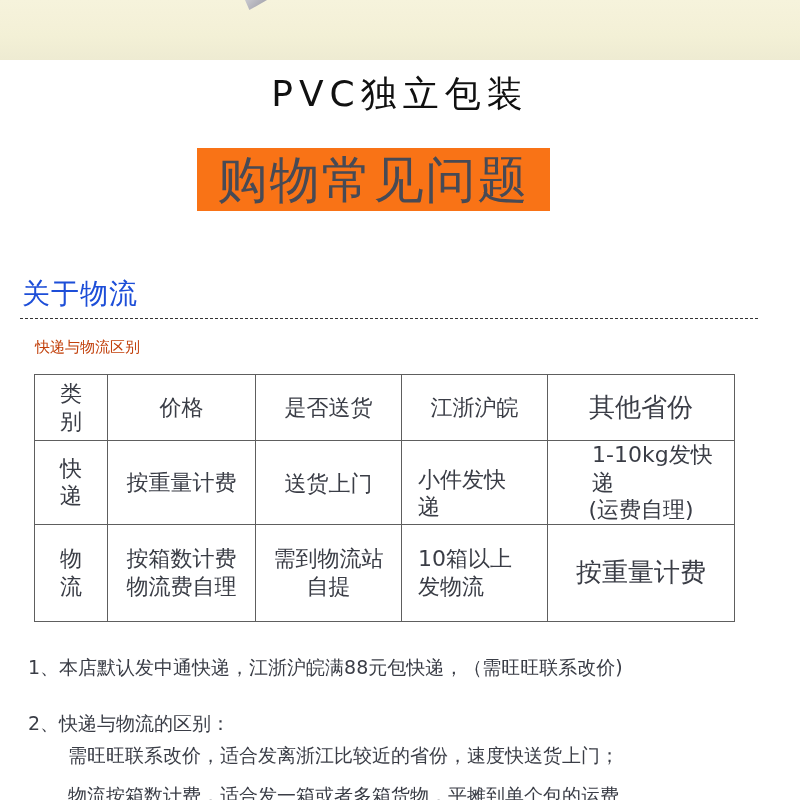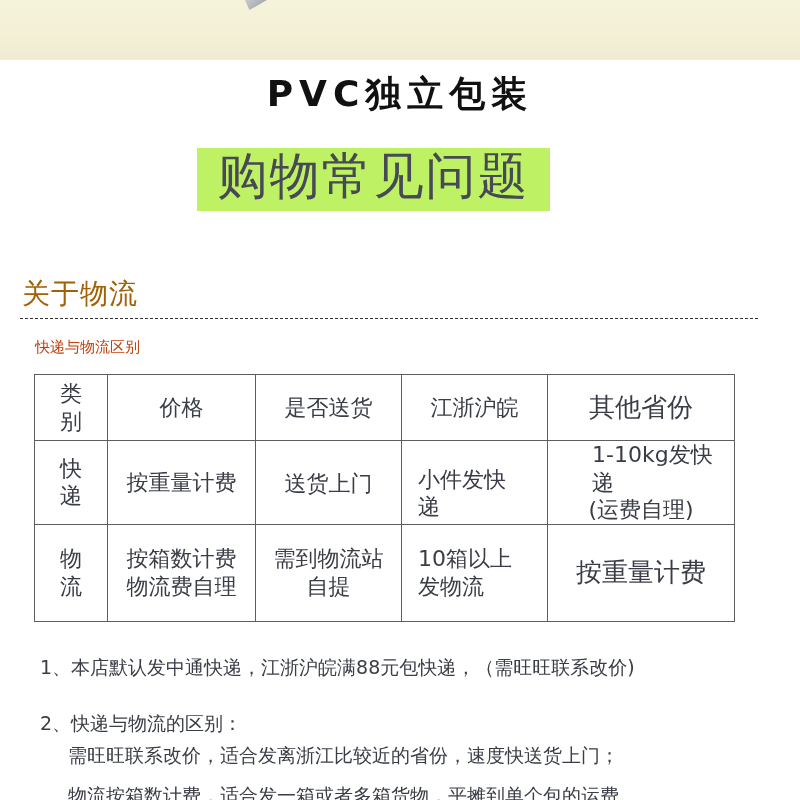--- a/index.html
+++ b/index.html
@@ -11,32 +11,32 @@
       background: linear-gradient(180deg, #f6f3dc 0%, #f3f0d6 60%, #eeebd2 100%);
     }
     .photo-strip .box-corner {
       position: absolute; left: 245px; top: 0; width: 22px; height: 10px;
       background: linear-gradient(135deg, #c9c9cf 0%, #9a9aa4 100%);
       clip-path: polygon(0 0, 100% 0, 20% 100%);
     }
 
     .pvc-title {
       position: absolute; left: 0; top: 70px; width: 800px; text-align: center;
-      font-size: 36px; letter-spacing: 6px; color: #111111; font-weight: bold;
+      font-size: 36px; letter-spacing: 6px; color: #111111; font-weight: normal;
     }
 
     .faq-banner {
       position: absolute; left: 197px; top: 148px; width: 353px; height: 63px;
-      background: #bef264;
-      display: flex; align-items: center; justify-content: center; font-family: Liberation Mono, monospace;
+      background: #f97316;
+      display: flex; align-items: center; justify-content: center;
     }
     .faq-banner span { font-size: 50px; color: #474a55; letter-spacing: 2px; line-height: 1; }
 
     .section-heading {
-      position: absolute; left: 22px; top: 280px; font-size: 28px; color: #a16207;
+      position: absolute; left: 22px; top: 280px; font-size: 28px; color: #1d4ed8;
       letter-spacing: 1px; line-height: 1;
     }
     .section-heading .highlight {
       position: absolute; left: 0; bottom: -12px; width: 125px; height: 10px; background: #f8e389; z-index: -1;
     }
     .dashed-rule {
       position: absolute; left: 20px; top: 318px; width: 738px; height: 0;
       border-top: 1.5px dashed #333333;
     }
     .subheading {
@@ -58,21 +58,21 @@
     table.compare col.c4 { width: 187px; }
     table.compare tr.r0 { height: 66px; }
     table.compare tr.r1 { height: 82px; }
     table.compare tr.r2 { height: 97px; }
     .cell-narrow { font-size: 22px; line-height: 1.15; }
     .cell-left { text-align: left !important; padding-left: 16px; }
     .cell-big { font-size: 26px !important; }
     .cell-multiline span { display: block; }
 
     .notes { position: absolute; left: 28px; top: 655px; width: 760px; font-size: 19px; color: #3a3d46; }
-    .note-line { position: absolute; left: 12px; white-space: nowrap; }
+    .note-line { position: absolute; left: 0; white-space: nowrap; }
     .note-1 { top: 0; }
     .note-2 { top: 56px; }
     .note-2a { top: 88px; left: 40px; }
     .note-2b { top: 128px; left: 40px; }
   </style>
 </head>
 <body>
 
 <div class="photo-strip">
   <div class="box-corner"></div>

